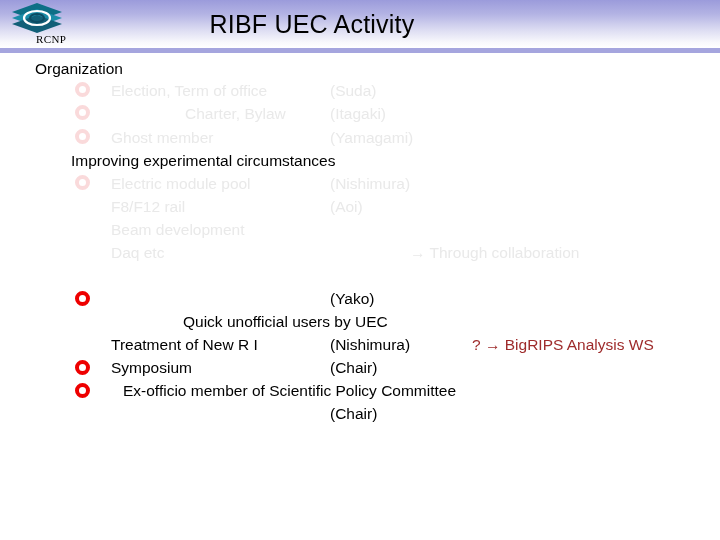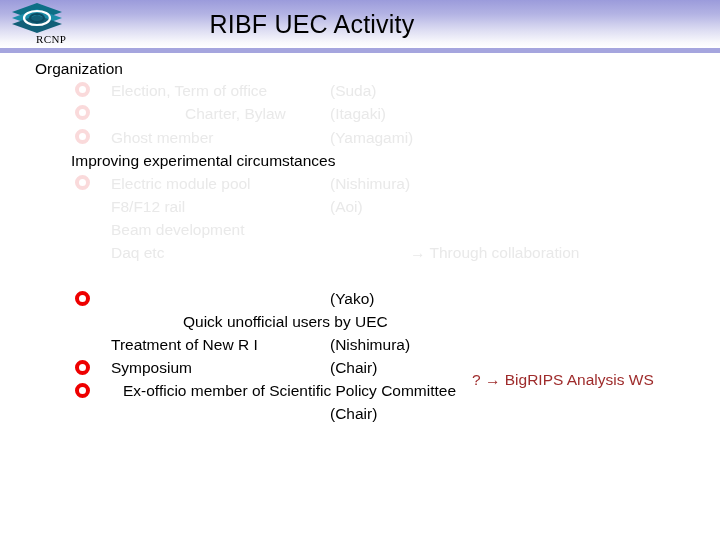--- a/index.html
+++ b/index.html
@@ -144,21 +144,21 @@
   <div class="line faded" style="left:410px; top:190px;">→ Through collaboration</div>
 
 
   <span class="bullet bullet-on" style="left:75px; top:238px;"></span>
   <div class="line dark" style="left:330px; top:236px;">(Yako)</div>
 
   <div class="line dark" style="left:183px; top:259px;">Quick unofficial users by UEC</div>
 
   <div class="line dark" style="left:111px; top:282px;">Treatment of New R I</div>
   <div class="line dark" style="left:330px; top:282px;">(Nishimura)</div>
-  <div class="line red" style="left:472px; top:282px;margin-top:35px;">? → BigRIPS Analysis WS</div>
+  <div class="line red" style="left:472px; top:282px;">? → BigRIPS Analysis WS</div>
 
   <span class="bullet bullet-on" style="left:75px; top:307px;"></span>
   <div class="line dark" style="left:111px; top:305px;">Symposium</div>
   <div class="line dark" style="left:330px; top:305px;">(Chair)</div>
 
   <span class="bullet bullet-on" style="left:75px; top:330px;"></span>
   <div class="line dark" style="left:123px; top:328px;">Ex-officio member of Scientific Policy Committee</div>
 
   <div class="line dark" style="left:330px; top:351px;">(Chair)</div>
 

